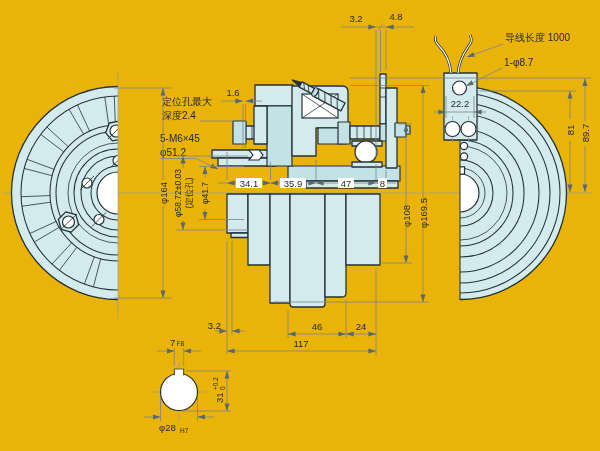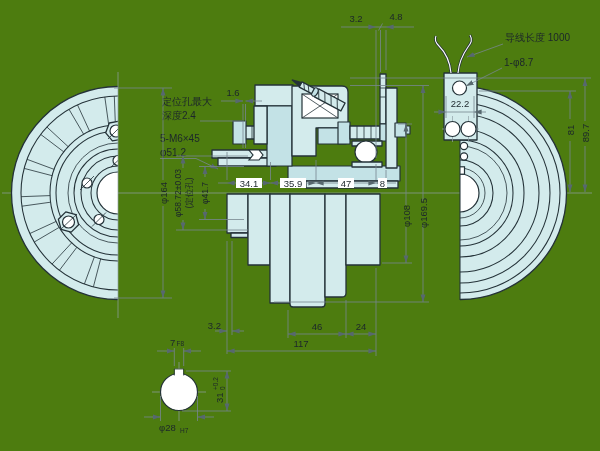--- a/index.html
+++ b/index.html
@@ -1,16 +1,16 @@
 <!DOCTYPE html>
 <html><head>
 <meta charset="utf-8">
 <style>
   html,body{margin:0;padding:0;background:#fff;}
-  #canvas{position:relative;width:600px;height:451px;background:#4d7c0f;overflow:hidden;}
+  #canvas{position:relative;width:600px;height:451px;background:#eab308;overflow:hidden;}
   svg{display:block;}
   .part{fill:#d3ebec;stroke:#243238;stroke-width:1.3;stroke-linejoin:round;}
   .partd{fill:#c3e2e6;stroke:#243238;stroke-width:1.2;stroke-linejoin:round;}
   .partw{fill:#ffffff;stroke:#243238;stroke-width:1.2;}
   .ln{fill:none;stroke:#243238;stroke-width:1.05;}
   .thin{fill:none;stroke:#243238;stroke-width:.8;}
   .dim{fill:none;stroke:#77878f;stroke-width:.8;}
   .cl{fill:none;stroke:#90a1a7;stroke-width:.7;}
   .dark{fill:#243238;stroke:none;}
   text{font-family:"Liberation Sans","DejaVu Sans",sans-serif;fill:#1c262b;font-size:9.5px;}

